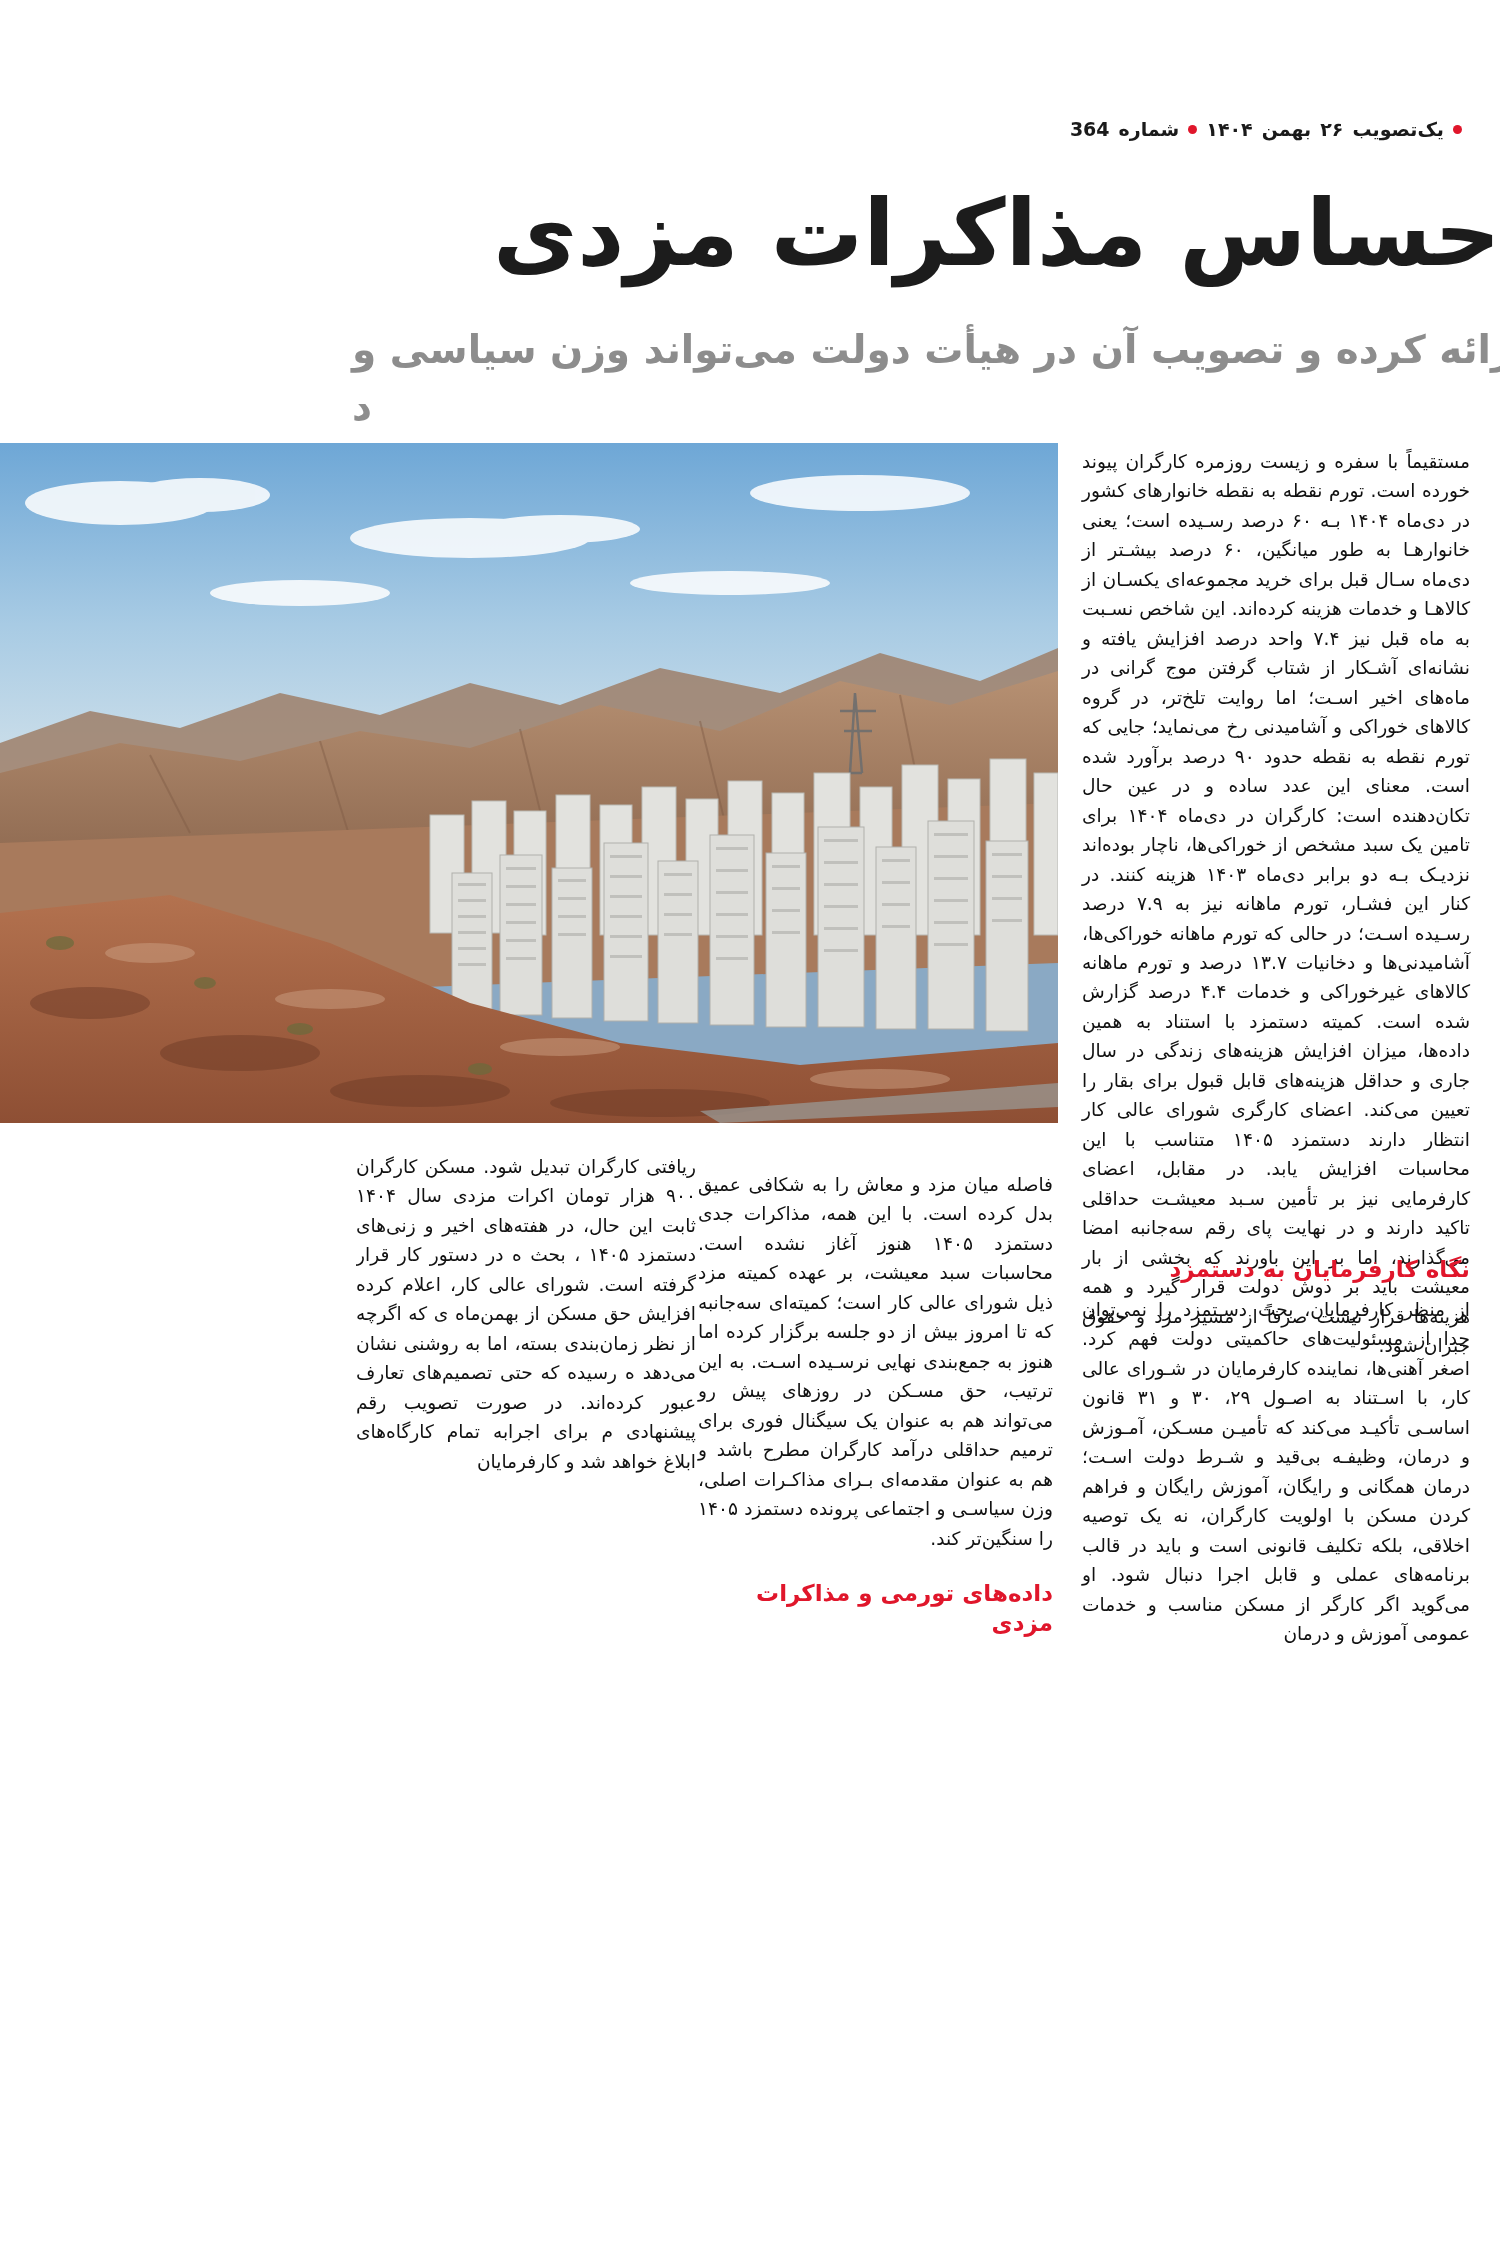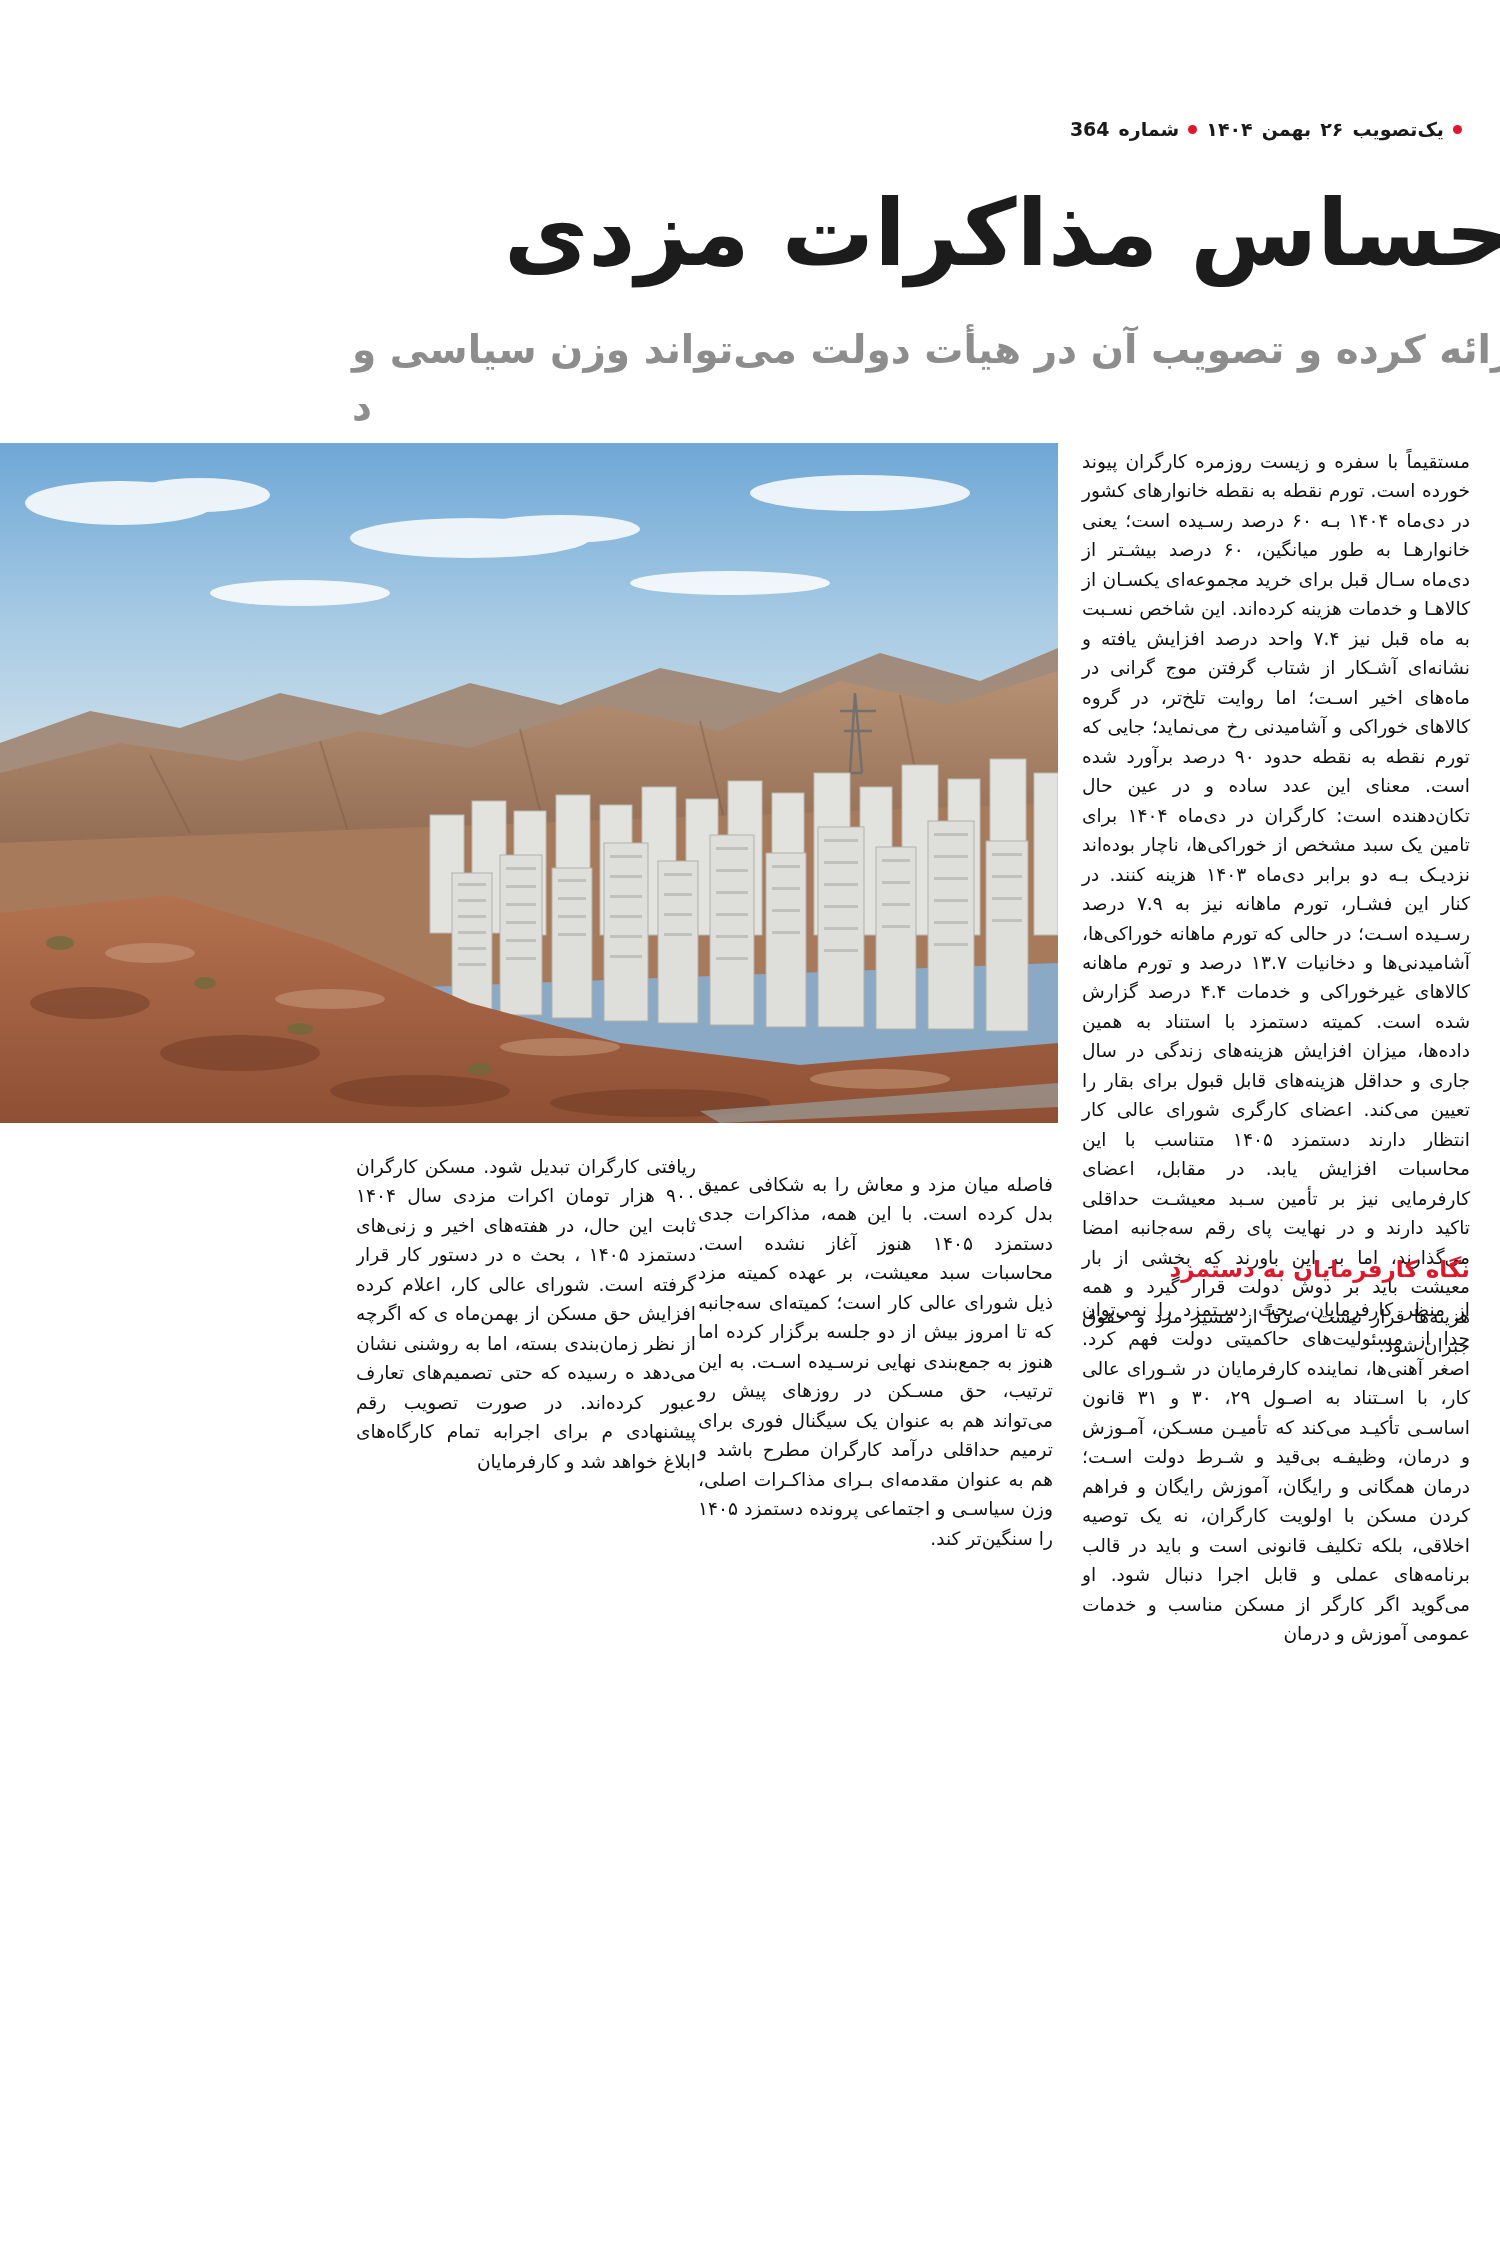--- a/index.html
+++ b/index.html
@@ -38,21 +38,21 @@
     height: 9px;
     border-radius: 50%;
     background: #e0162b;
     flex: 0 0 auto;
   }
 
   
   .headline-wrap {
     position: absolute;
     top: 186px;
-    right: 0;
+    right: 11px;
     width: 1348px;
     text-align: left;
     padding-left: 352px;
     box-sizing: border-box;
   }
   .headline {
     font-size: 92px;
     line-height: 1.05;
     font-weight: 900;
     color: #1c1c1c;
@@ -345,19 +345,20 @@
     <p>مستقیماً با سفره و زیست روزمره کارگران پیوند خورده است. تورم نقطه به نقطه خانوارهای کشور در دی‌ماه ۱۴۰۴ بـه ۶۰ درصد رسـیده است؛ یعنی خانوارهـا به طور میانگین، ۶۰ درصد بیشـتر از دی‌ماه سـال قبل برای خرید مجموعه‌ای یکسـان از کالاهـا و خدمات هزینه کرده‌اند. این شاخص نسـبت به ماه قبل نیز ۷.۴ واحد درصد افزایش یافته و نشانه‌ای آشـکار از شتاب گرفتن موج گرانی در ماه‌های اخیر اسـت؛ اما روایت تلخ‌تر، در گروه کالاهای خوراکی و آشامیدنی رخ می‌نماید؛ جایی که تورم نقطه به نقطه حدود ۹۰ درصد برآورد شده است. معنای این عدد ساده و در عین حال تکان‌دهنده است: کارگران در دی‌ماه ۱۴۰۴ برای تامین یک سبد مشخص از خوراکی‌ها، ناچار بوده‌اند نزدیـک بـه دو برابر دی‌ماه ۱۴۰۳ هزینه کنند. در کنار این فشـار، تورم ماهانه نیز به ۷.۹ درصد رسـیده اسـت؛ در حالی که تورم ماهانه خوراکی‌ها، آشامیدنی‌ها و دخانیات ۱۳.۷ درصد و تورم ماهانه کالاهای غیرخوراکی و خدمات ۴.۴ درصد گزارش شده است. کمیته دستمزد با استناد به همین داده‌ها، میزان افزایش هزینه‌های زندگی در سال جاری و حداقل هزینه‌های قابل قبول برای بقار را تعیین می‌کند. اعضای کارگری شورای عالی کار انتظار دارند دستمزد ۱۴۰۵ متناسب با این محاسبات افزایش یابد. در مقابل، اعضای کارفرمایی نیز بر تأمین سـبد معیشـت حداقلی تاکید دارند و در نهایت پای رقم سه‌جانبه امضا می‌گذارند، اما بر این باورند که بخشی از بار معیشت باید بر دوش دولت قرار گیرد و همه هزینه‌ها قرار نیست صرفاً از مسیر مزد و حقوق جبران شود.</p>
   </div>
 
   <div class="col" id="col-c1">
     <div class="section-head">نگاه کارفرمایان به دستمزد</div>
     <p>از منظر کارفرمایان، بحث دسـتمزد را نمی‌توان جدا از مسئولیت‌های حاکمیتی دولت فهم کرد. اصغر آهنی‌ها، نماینده کارفرمایان در شـورای عالی کار، با اسـتناد به اصـول ۲۹، ۳۰ و ۳۱ قانون اساسـی تأکیـد می‌کند که تأمیـن مسـکن، آمـوزش و درمان، وظیفـه بی‌قید و شـرط دولت اسـت؛ درمان همگانی و رایگان، آموزش رایگان و فراهم کردن مسکن با اولویت کارگران، نه یک توصیه اخلاقی، بلکه تکلیف قانونی است و باید در قالب برنامه‌های عملی و قابل اجرا دنبال شود. او می‌گوید اگر کارگر از مسکن مناسب و خدمات عمومی آموزش و درمان</p>
   </div>
 
   <div class="col" id="col-c2">
     <p>فاصله میان مزد و معاش را به شکافی عمیق بدل کرده است. با این همه، مذاکرات جدی دستمزد ۱۴۰۵ هنوز آغاز نشده است. محاسبات سبد معیشت، بر عهده کمیته مزد ذیل شورای عالی کار است؛ کمیته‌ای سه‌جانبه که تا امروز بیش از دو جلسه برگزار کرده اما هنوز به جمع‌بندی نهایی نرسـیده اسـت. به این ترتیب، حق مسـکن در روزهای پیش رو می‌تواند هم به عنوان یک سیگنال فوری برای ترمیم حداقلی درآمد کارگران مطرح باشد و هم به عنوان مقدمه‌ای بـرای مذاکـرات اصلی، وزن سیاسـی و اجتماعی پرونده دستمزد ۱۴۰۵ را سنگین‌تر کند.</p>
+    <div class="section-head">داده‌های تورمی و مذاکرات مزدی</div>
   </div>
 
   <div class="col clip-left" id="col-c3">
     <p>ریافتی کارگران تبدیل شود. مسکن کارگران ۹۰۰ هزار تومان اکرات مزدی سال ۱۴۰۴ ثابت این حال، در هفته‌های اخیر و زنی‌های دستمزد ۱۴۰۵ ، بحث ه در دستور کار قرار گرفته است. شورای عالی کار، اعلام کرده افزایش حق مسکن از بهمن‌ماه ی که اگرچه از نظر زمان‌بندی بسته، اما به روشنی نشان می‌دهد ه رسیده که حتی تصمیم‌های تعارف عبور کرده‌اند. در صورت تصویب رقم پیشنهادی م برای اجرابه تمام کارگاه‌های ابلاغ خواهد شد و کارفرمایان</p>
   </div>
 
 </div>
 
 </body></html>

